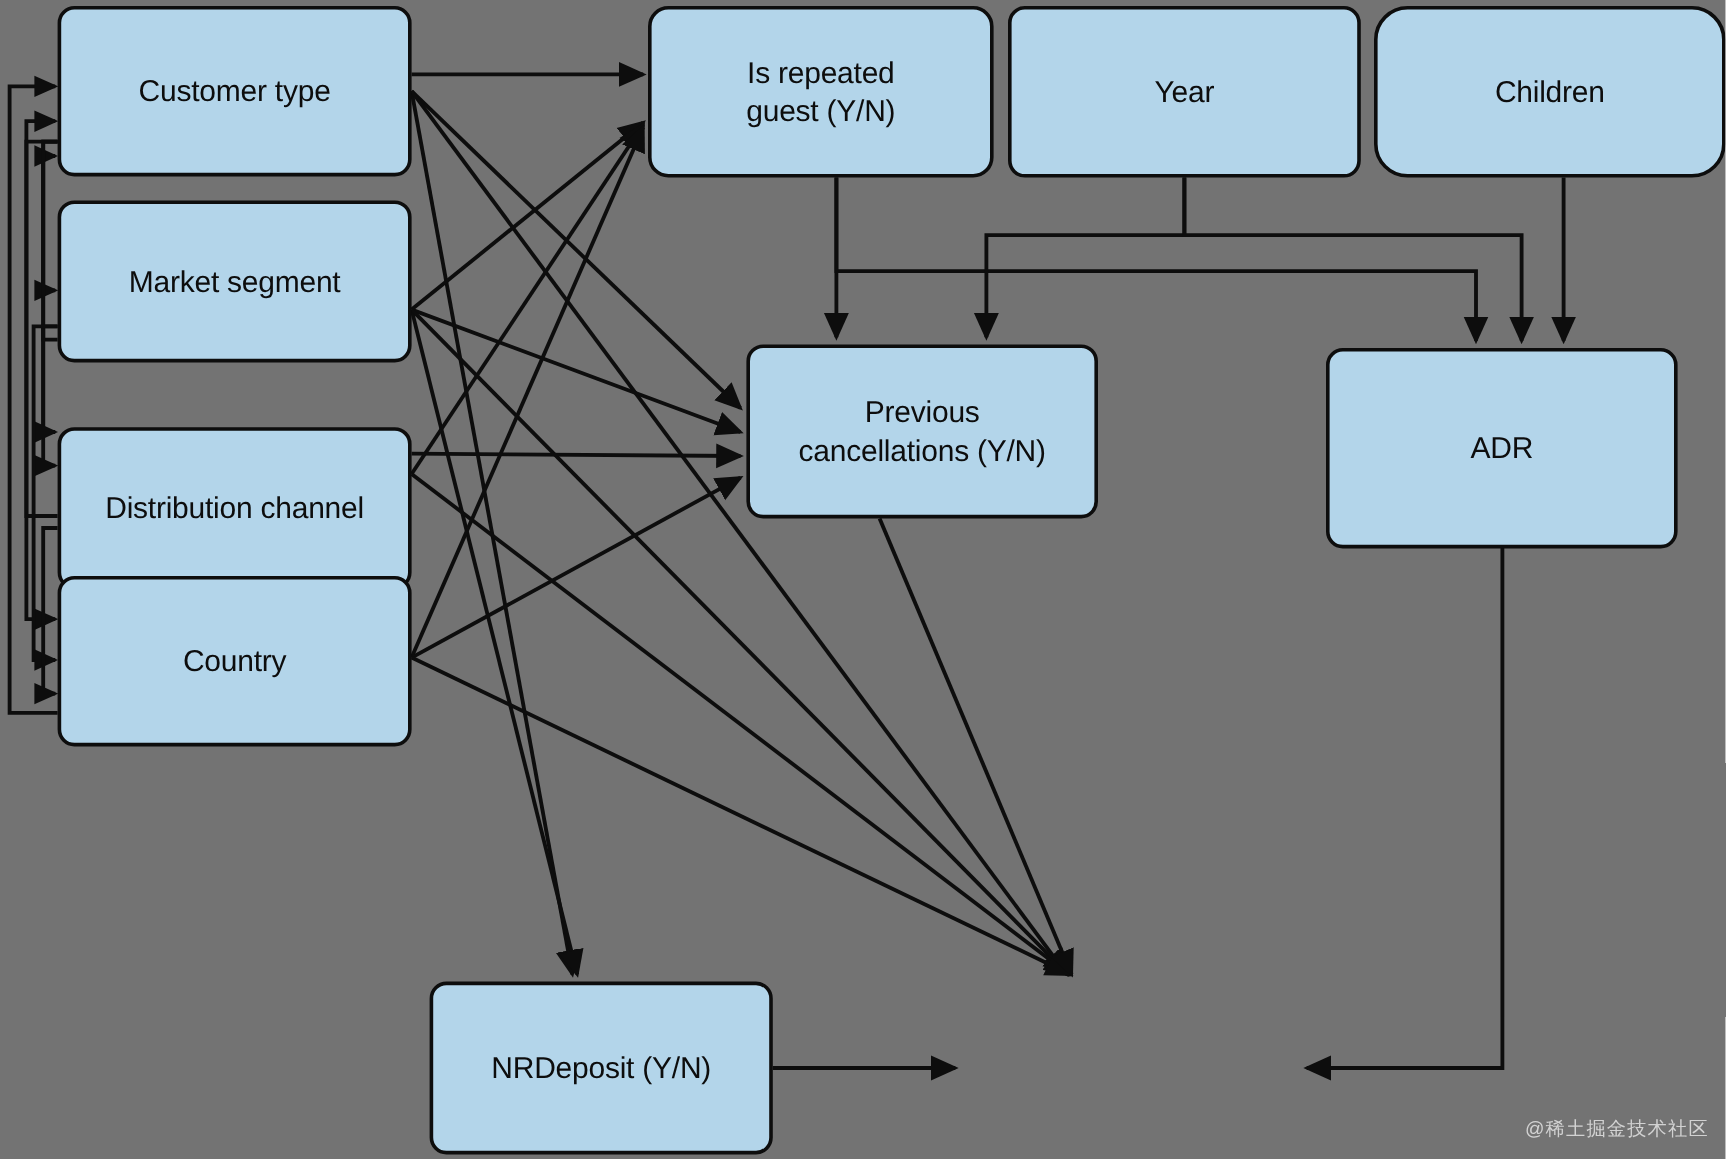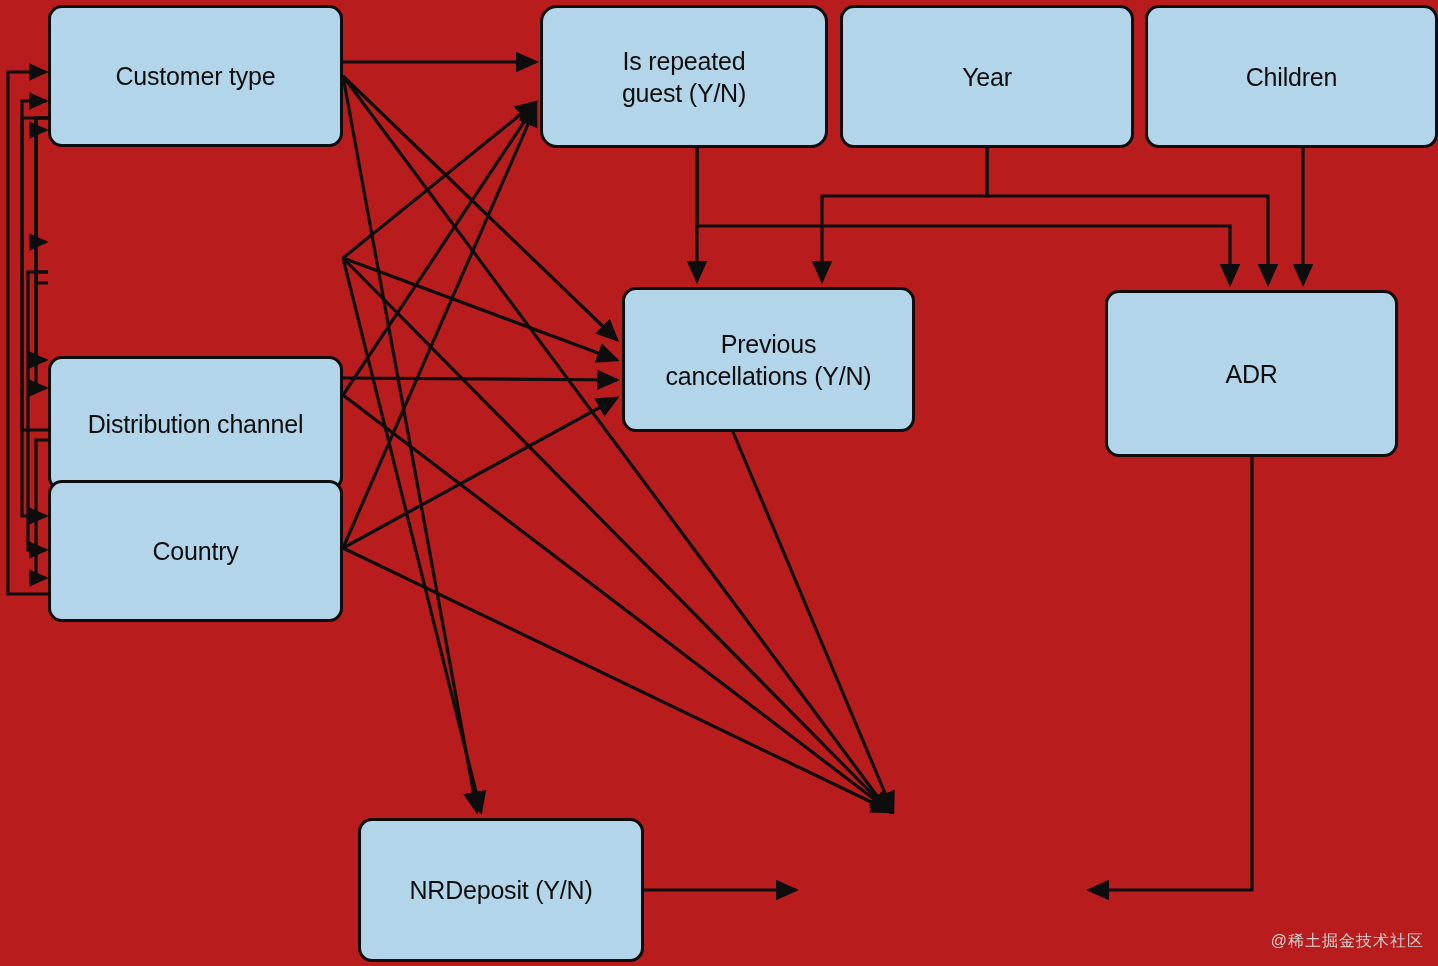--- a/index.html
+++ b/index.html
@@ -8,21 +8,21 @@
     padding: 0;
     background: #ffffff;
   }
   body {
     font-family: "Liberation Sans", sans-serif;
   }
   #canvas {
     position: relative;
     width: 1438px;
     height: 966px;
-    background: #b91c1c;
+    background: #737373;
     overflow: hidden;
   }
   #edge-layer {
     position: absolute;
     left: 0;
     top: 0;
     width: 1438px;
     height: 966px;
   }
   .node {
@@ -149,39 +149,42 @@
         <path d="M 1252 434 L 1252 890 L 1089 890" marker-end="url(#ah)"></path>
       </g>
 
     </g>
   </svg>
 
   <div class="node" style="left:48px; top:5px; width:295px; height:142px;">
     <span class="node-label">Customer type</span>
   </div>
 
+  <div class="node" style="left:48px; top:167px; width:295px; height:135px;">
+    <span class="node-label">Market segment</span>
+  </div>
 
   <div class="node" style="left:48px; top:320px; width:295px; height:135px;margin-top:36px;">
     <span class="node-label">Distribution channel</span>
   </div>
 
   <div class="node" style="left:48px; top:480px; width:295px; height:142px;">
     <span class="node-label">Country</span>
   </div>
 
   <div class="node" style="left:540px; top:5px; width:288px; height:143px;border-radius:17px;">
     <span class="node-label">Is repeated
 guest (Y/N)</span>
   </div>
 
   <div class="node" style="left:840px; top:5px; width:294px; height:143px;">
     <span class="node-label">Year</span>
   </div>
 
-  <div class="node" style="left:1145px; top:5px; width:293px; height:143px;">
+  <div class="node" style="left:1145px; top:5px; width:293px; height:143px;border-radius:28px;">
     <span class="node-label">Children</span>
   </div>
 
   <div class="node" style="left:622px; top:287px; width:293px; height:145px;">
     <span class="node-label">Previous
 cancellations (Y/N)</span>
   </div>
 
   <div class="node" style="left:1105px; top:290px; width:293px; height:167px;">
     <span class="node-label">ADR</span>

